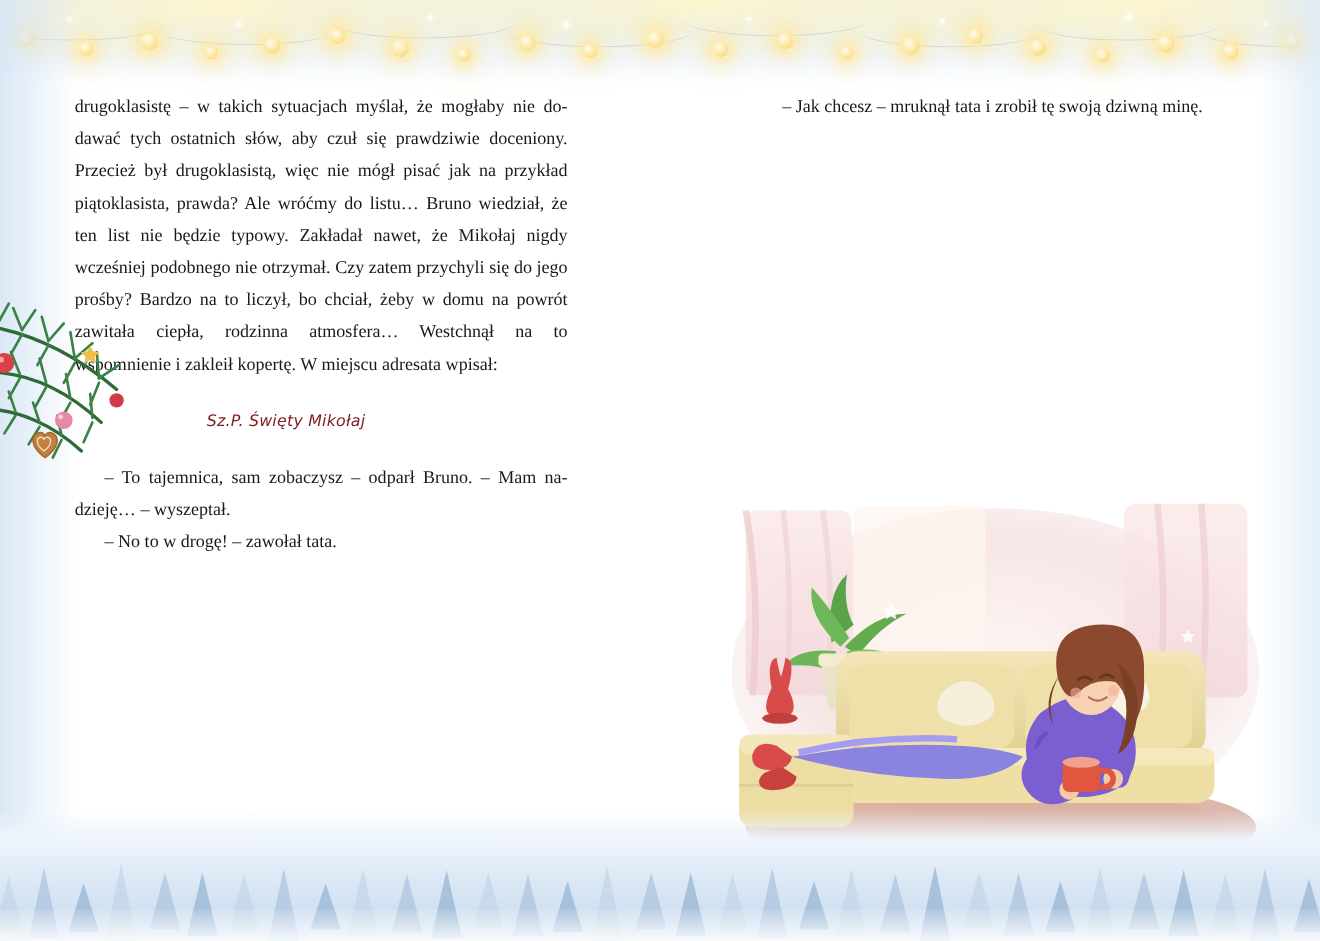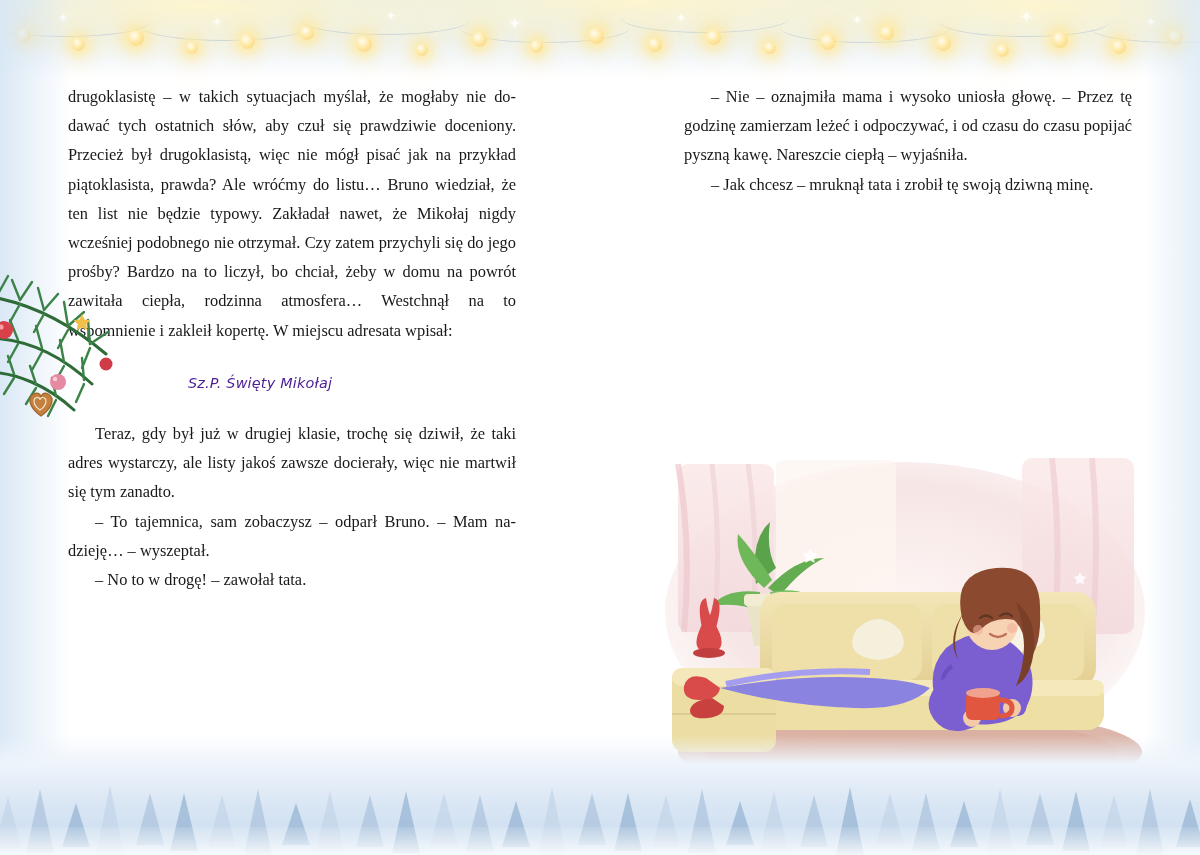--- a/index.html
+++ b/index.html
@@ -114,21 +114,21 @@
   .col p { margin: 0; }
   .col p.indent { text-indent: 1.65em; }
 
   
   .address {
     margin: 24px 0 22px 0;
     padding-left: 120px;
     font-family: "DejaVu Sans", sans-serif;
     font-size: 14.4px;
     line-height: 1.95;
-    color: #4c1d95;
+    color: #7f1d1d;
     letter-spacing: .2px;
     text-align: left;
     font-style: italic;
   }
   .address div { white-space: nowrap; }
 
   
   .page-number {
     position: absolute;
     left: 284px;
@@ -209,27 +209,25 @@
   <div class="left-wash"></div>
   <div class="right-wash"></div>
 
   <div class="col col-left">
     <p>drugoklasistę – w takich sytuacjach myślał, że mogłaby nie do­dawać tych ostatnich słów, aby czuł się prawdziwie doceniony. Przecież był drugoklasistą, więc nie mógł pisać jak na przykład piątoklasista, prawda? Ale wróćmy do listu… Bruno wiedział, że ten list nie będzie typowy. Zakładał nawet, że Mikołaj ni­gdy wcześniej podobnego nie otrzymał. Czy zatem przychyli się do jego prośby? Bardzo na to liczył, bo chciał, żeby w domu na powrót zawitała ciepła, rodzinna atmosfera… Westchnął na to wspomnienie i zakleił kopertę. W miejscu adresata wpisał:</p>
 
     <div class="address">
       <div>Sz.P. Święty Mikołaj</div>
     </div>
 
-    <p class="indent">Teraz, gdy był już w drugiej klasie, trochę się dziwił, że taki adres wystarczy, ale listy jakoś zawsze docierały, więc nie mar­twił się tym zanadto.</p>
     <p class="indent">– To tajemnica, sam zobaczysz – odparł Bruno. – Mam na­dzieję… – wyszeptał.</p>
     <p class="indent">– No to w drogę! – zawołał tata.</p>
   </div>
 
   <div class="col col-right">
-    <p class="indent">– Nie – oznajmiła mama i wysoko uniosła głowę. – Przez tę godzinę zamierzam leżeć i odpoczywać, i od czasu do czasu popijać pyszną kawę. Nareszcie ciepłą – wyjaśniła.</p>
     <p class="indent">– Jak chcesz – mruknął tata i zrobił tę swoją dziwną minę.</p>
   </div>
 
   <div class="page-number">4</div>
 
   <div class="fir-ornament">
     <svg width="190" height="180" viewBox="0 0 190 180">
       <g stroke="#2f6b38" stroke-width="3" fill="none" stroke-linecap="round">
         <path d="M0 28 C 40 34, 80 52, 120 86"></path>
         <path d="M0 70 C 38 70, 74 86, 106 116"></path>

